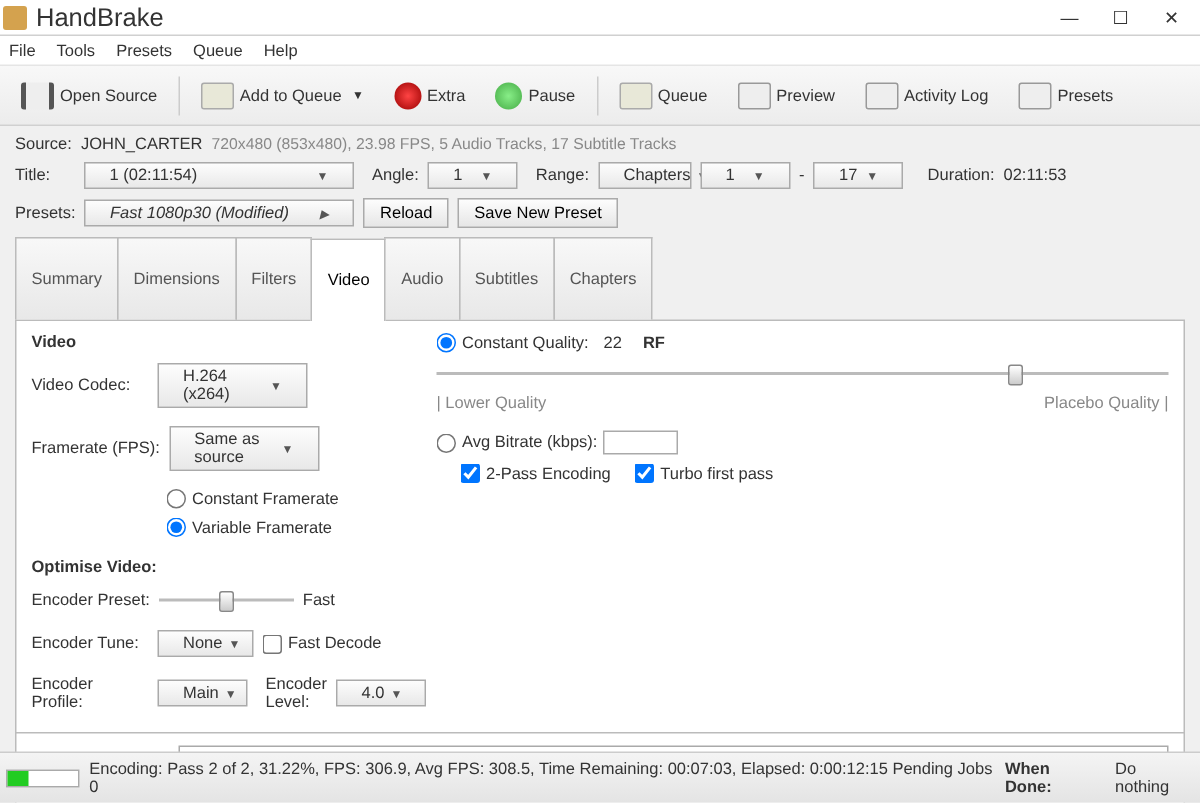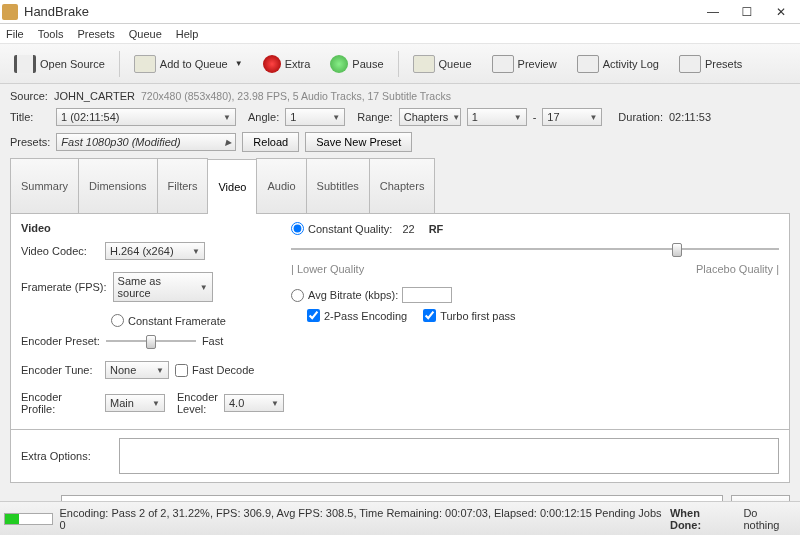--- a/index.html
+++ b/index.html
@@ -1,36 +1,36 @@
 <!DOCTYPE html>
 <html><head>
 <meta charset="utf-8">
 <style>
 * { box-sizing: border-box; margin: 0; padding: 0; font-family: "Segoe UI", Tahoma, sans-serif; font-size: 11px; }
 body { background: #f0f0f0; width: 800px; height: 535px; overflow: hidden; color: #333; }
 .titlebar { height: 24px; background: #fff; display: flex; align-items: center; padding: 0 2px; border-bottom: 1px solid #d0d0d0; }
 .titlebar .icon { width: 16px; height: 16px; background: #d4a24e; border-radius: 2px; margin-right: 6px; position: relative; }
-.titlebar .title { flex: 1; font-size: 13px; }
+.titlebar .title { flex: 1; font-size: 17px; }
 .winbtn { width: 34px; height: 22px; display: flex; align-items: center; justify-content: center; font-size: 12px; color: #333; cursor: default; }
 .menubar { height: 20px; background: #fff; display: flex; align-items: center; padding: 0 6px; gap: 14px; border-bottom: 1px solid #e5e5e5; }
 .menubar span { font-size: 11px; cursor: default; }
 .toolbar { height: 40px; background: linear-gradient(#f8f8f8,#ececec); border-bottom: 1px solid #d0d0d0; display: flex; align-items: center; padding: 0 8px; gap: 8px; }
 .tbtn { display: flex; align-items: center; gap: 4px; padding: 2px 6px; cursor: default; }
 .tbtn .ticon { width: 22px; height: 18px; background: #888; border-radius: 2px; }
 .ticon.film { background: linear-gradient(90deg,#555 0 15%, #eee 15% 85%, #555 85%); }
 .ticon.red { background: radial-gradient(circle,#f44,#900); border-radius: 50%; width: 18px; height: 18px; }
 .ticon.green { background: radial-gradient(circle,#8e8,#4a4); border-radius: 50%; width: 18px; height: 18px; }
 .ticon.pic { background: #e8e8d8; border: 1px solid #aaa; }
 .ticon.doc { background: #eee; border: 1px solid #999; }
 .sep { width: 1px; height: 26px; background: #ccc; }
 .content { padding: 6px 10px; background: #f0f0f0; }
 .row { display: flex; align-items: center; gap: 6px; margin-bottom: 6px; }
 .lbl { font-weight: normal; font-size: 11px; }
 .meta { color: #888; font-size: 10.5px; }
-.combo { background: linear-gradient(#fdfdfd,#e8e8e8); border: 1px solid #aaa; padding: 2px 4px; display: flex; align-items: center; justify-content: space-between; min-width: 60px; }
+.combo { background: linear-gradient(#fdfdfd,#e8e8e8); border: 1px solid #aaa; padding: 2px 16px; display: flex; align-items: center; justify-content: space-between; min-width: 60px; }
 .combo .arrow { font-size: 8px; color: #555; margin-left: 4px; }
 .btn { background: linear-gradient(#fdfdfd,#e6e6e6); border: 1px solid #aaa; padding: 3px 10px; cursor: default; }
 .tabs { display: flex; border-bottom: 1px solid #bbb; margin-top: 4px; }
 .tab { padding: 21px 10px; background: linear-gradient(#f8f8f8,#e8e8e8); border: 1px solid #bbb; border-bottom: none; margin-right: -1px; cursor: default; color: #555; }
 .tab.active { background: #fff; font-weight: normal; color: #000; position: relative; top: 1px; }
 .panel { background: #fff; border: 1px solid #bbb; border-top: none; padding: 8px 10px; display: flex; gap: 20px; }
 .col { display: flex; flex-direction: column; gap: 6px; }
 .sect { font-weight: bold; margin-bottom: 2px; }
 .radio, .check { display: flex; align-items: center; gap: 4px; font-size: 11px; }
 .radio input, .check input { margin: 0; }
@@ -175,21 +175,26 @@
           <span class="label-inline">Framerate (FPS):</span>
         <div class="combo" style="width:100px">
             <span>Same as source</span>
             <span class="arrow">▼</span>
           </div>
       </div>
       <div class="radio" style="margin-left:90px">
           <input type="radio" style="">
           <span>Constant Framerate</span>
         </div>
-
+      <div class="radio" style="margin-left:90px">
+          <input type="radio" checked="" style="">
+          <span>Variable Framerate</span>
+        </div>
+
+      <div class="sect" style="margin-top:8px">Optimise Video:</div>
       <div class="row">
           <span class="label-inline">Encoder Preset:</span>
         <div class="slider" style="width:90px">
             <div class="track"></div>
             <div class="thumb" style="left:40px"></div>
           </div>
         <span>Fast</span>
       </div>
       <div class="row">
           <span class="label-inline">Encoder Tune:</span>

